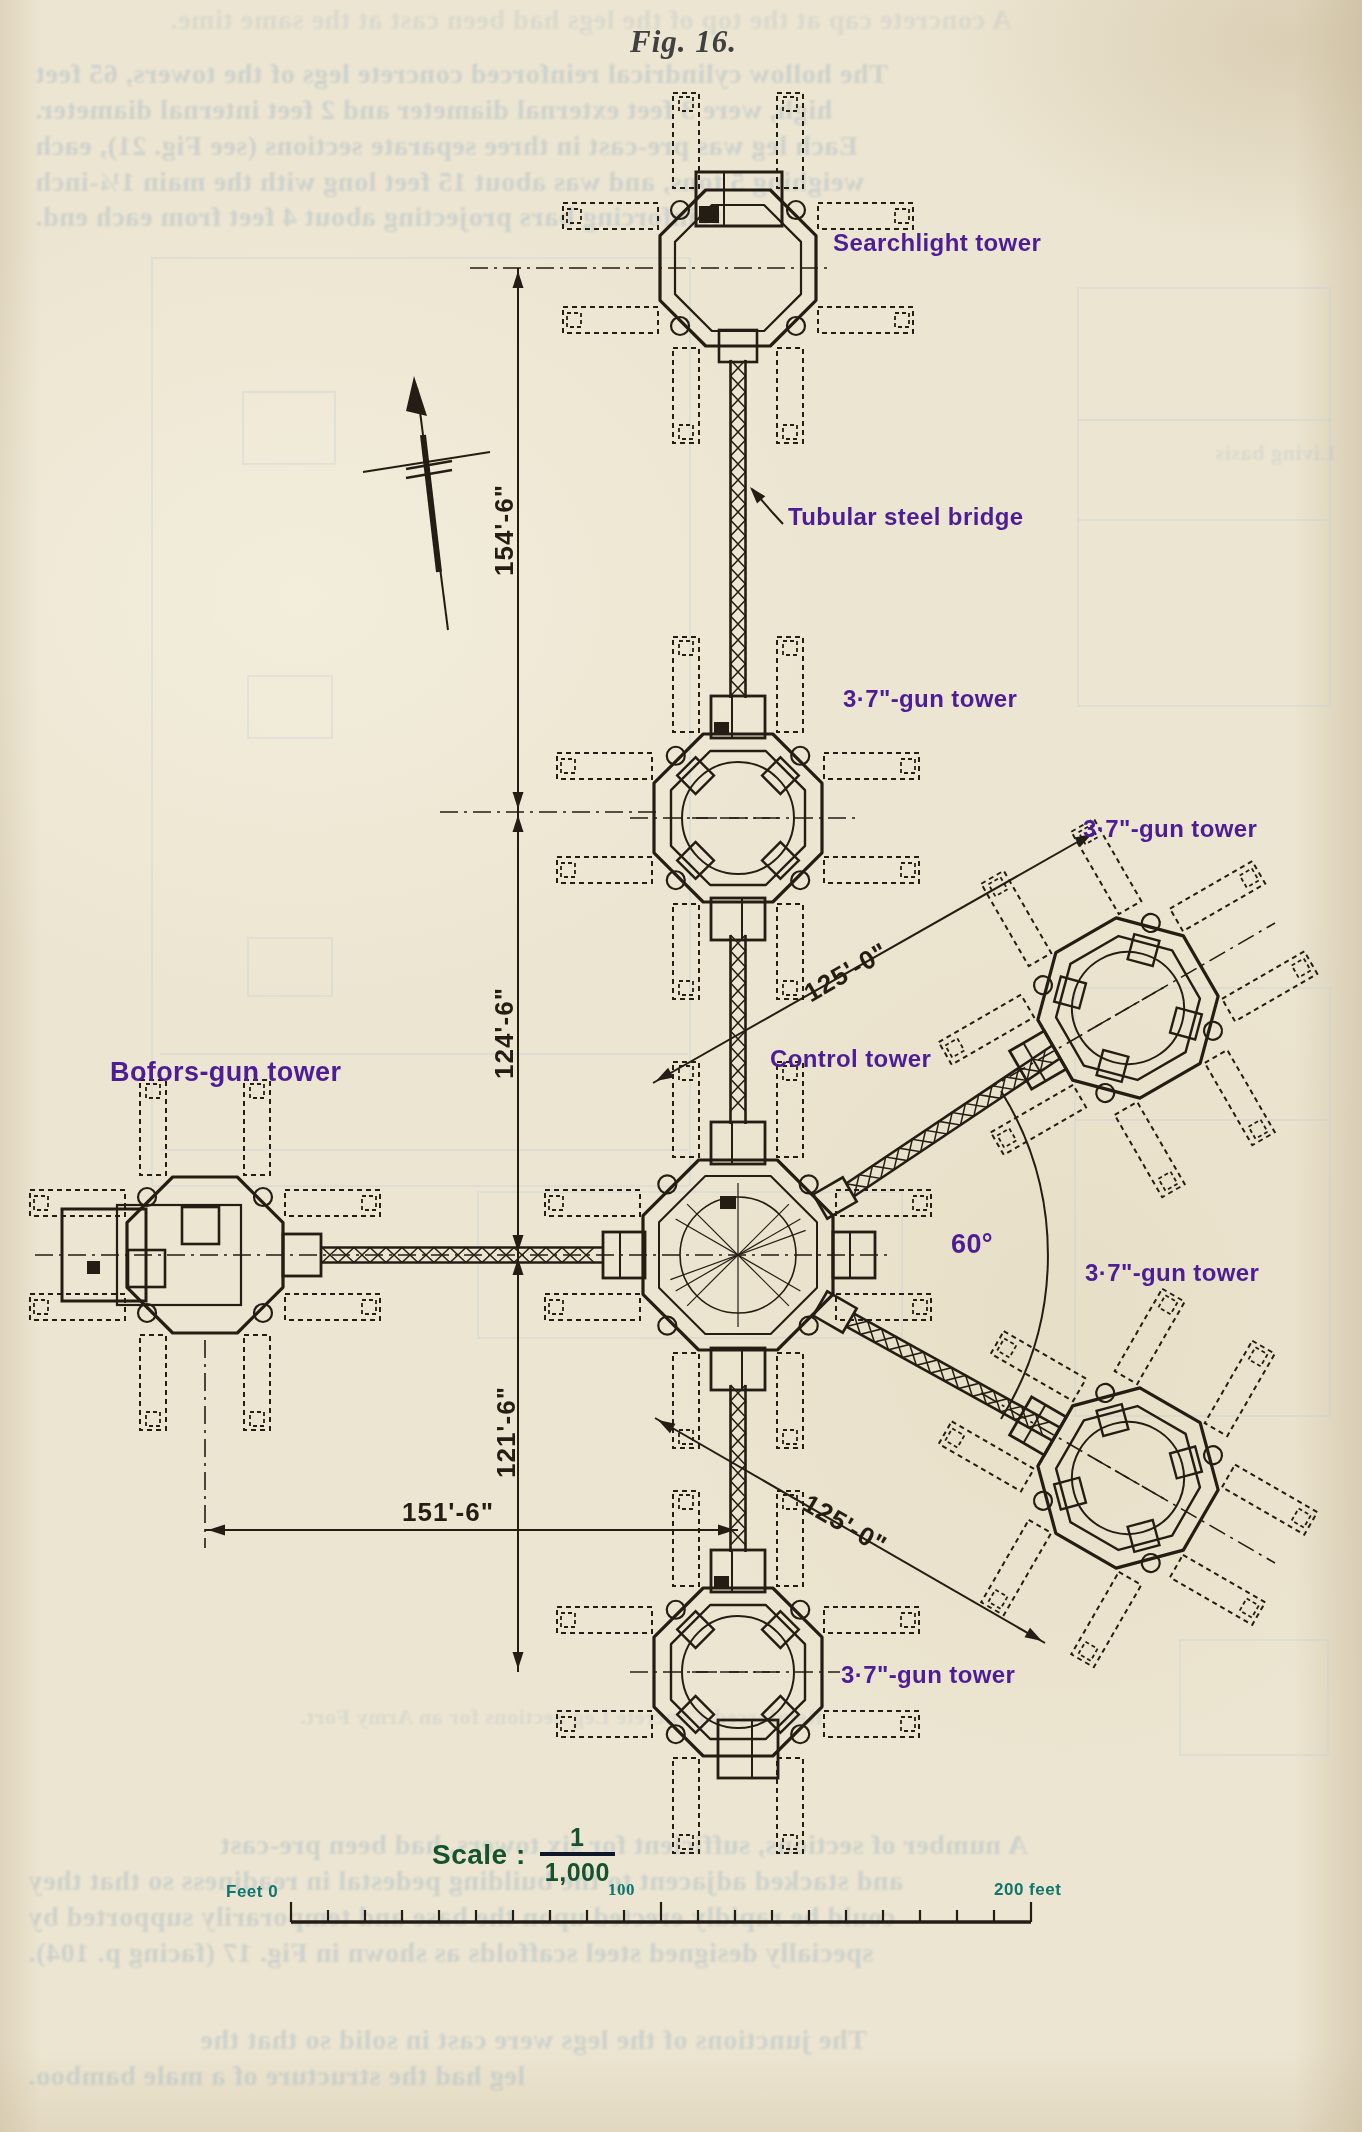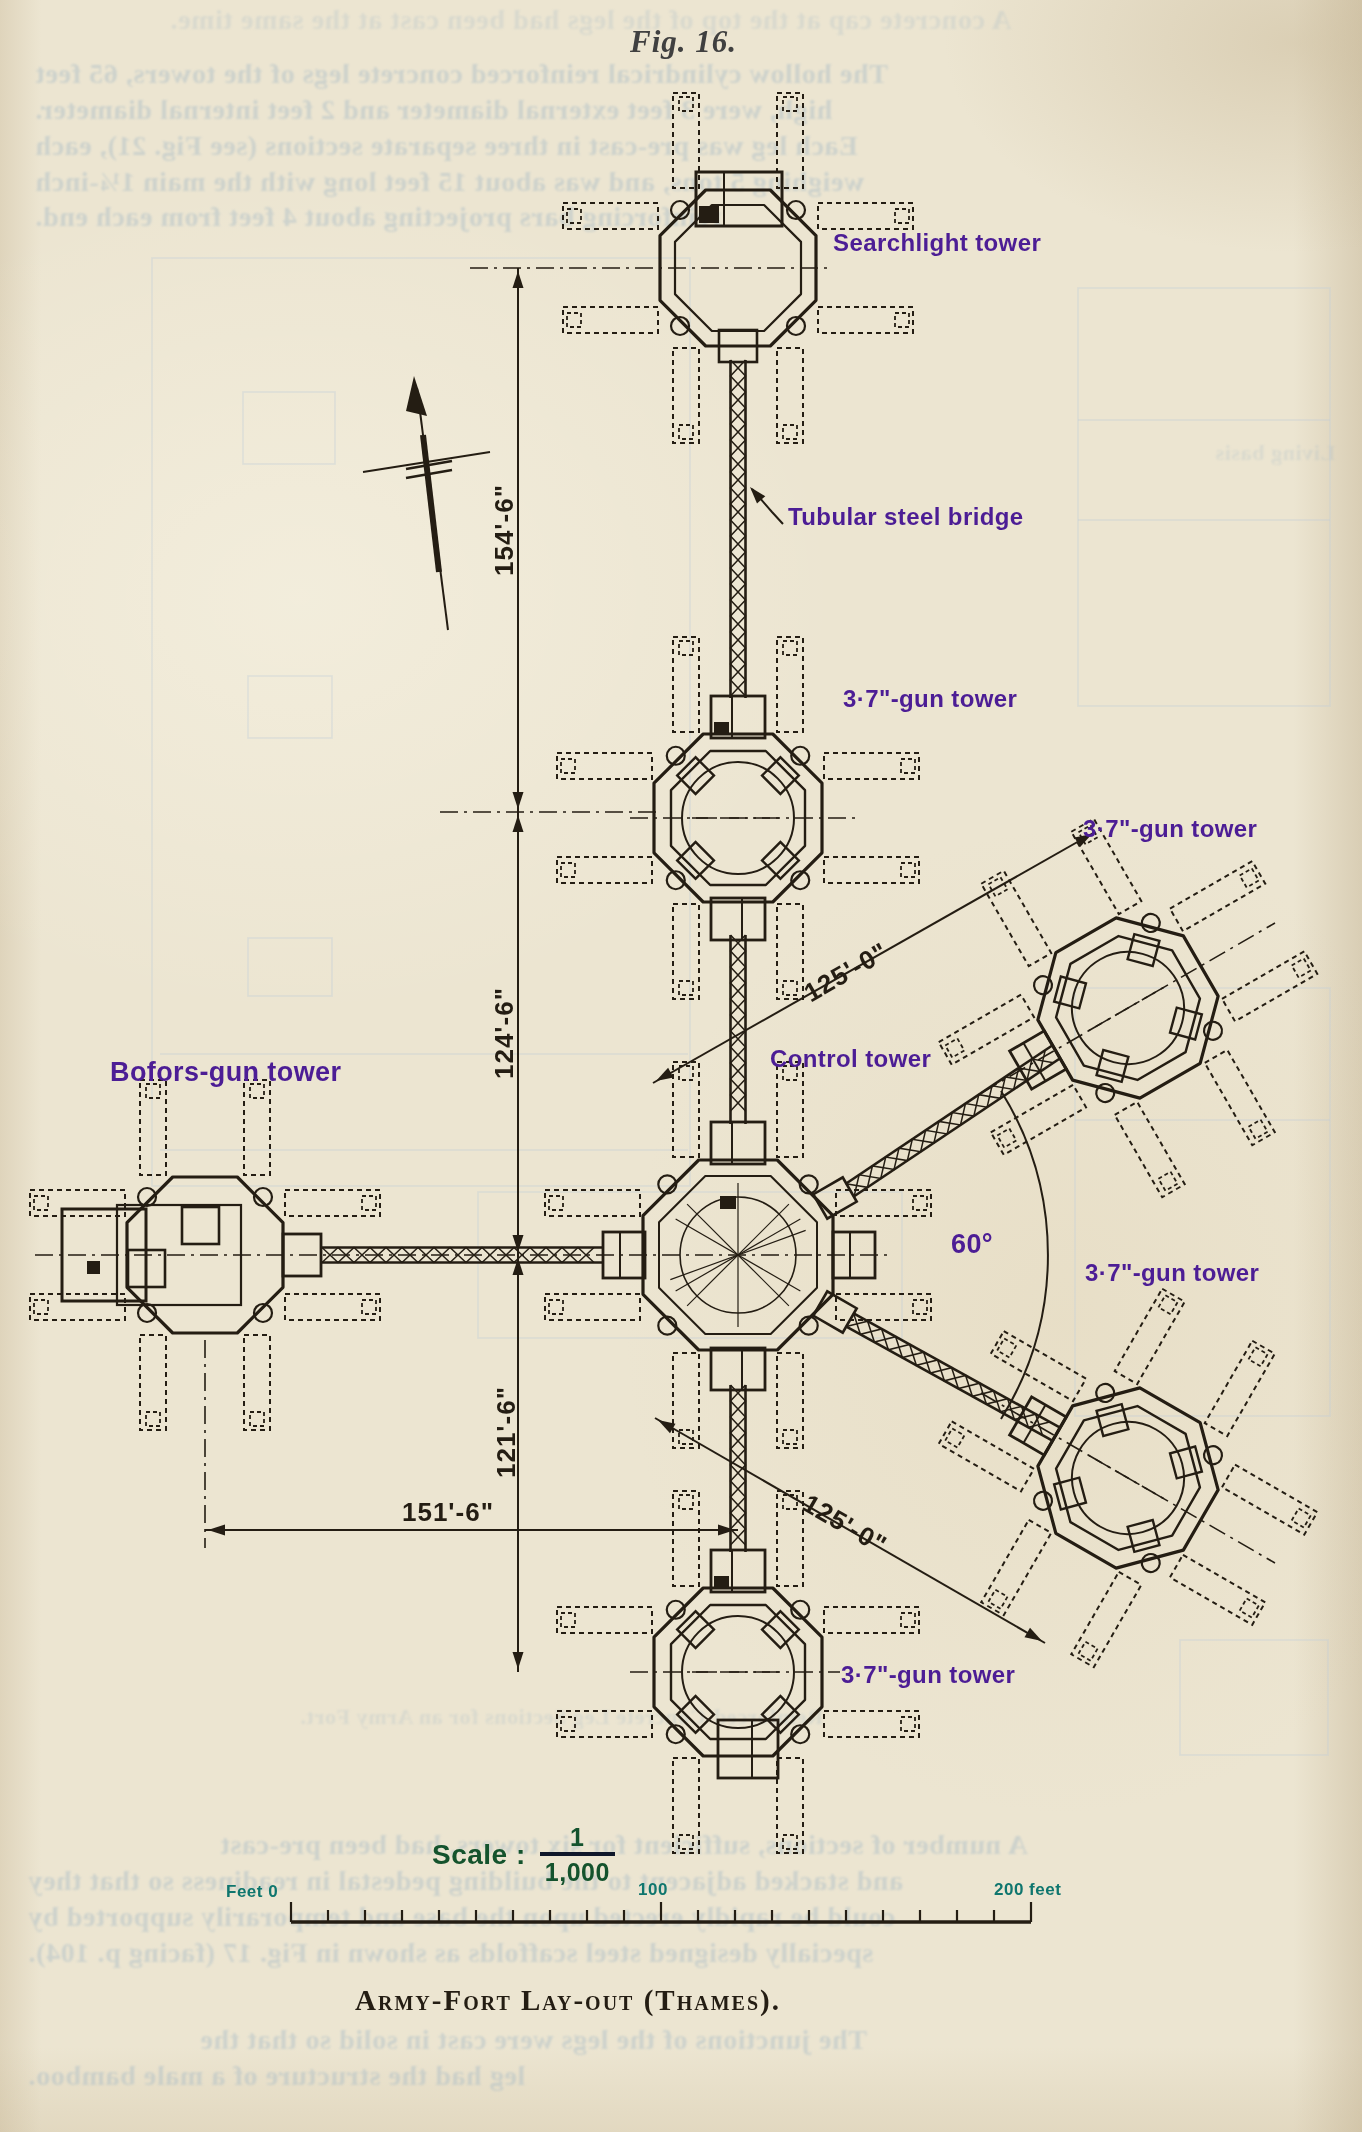--- a/index.html
+++ b/index.html
@@ -443,17 +443,16 @@
 
   <div class="scale-row" style="left:432px;top:1822px;">
     <span>Scale :</span>
     <span class="frac">
       <span class="num">1</span>
       <span class="den">1,000</span>
     </span>
   </div>
 
   <div class="ruler-lbl" style="left:226px;top:1882px;">Feet 0</div>
-  <div class="ruler-lbl" style="left:638px;top:1880px;">100</div>
+  <div class="ruler-lbl" style="left:608px;top:1880px;font-family:Liberation Serif, serif;">100</div>
   <div class="ruler-lbl" style="left:994px;top:1880px;">200 feet</div>
 
-  <div class="caption" style="left:218px;top:1984px;width:700px;">Army-Fort Lay-out (Thames).</div>
 </div>
 
 </body></html>

